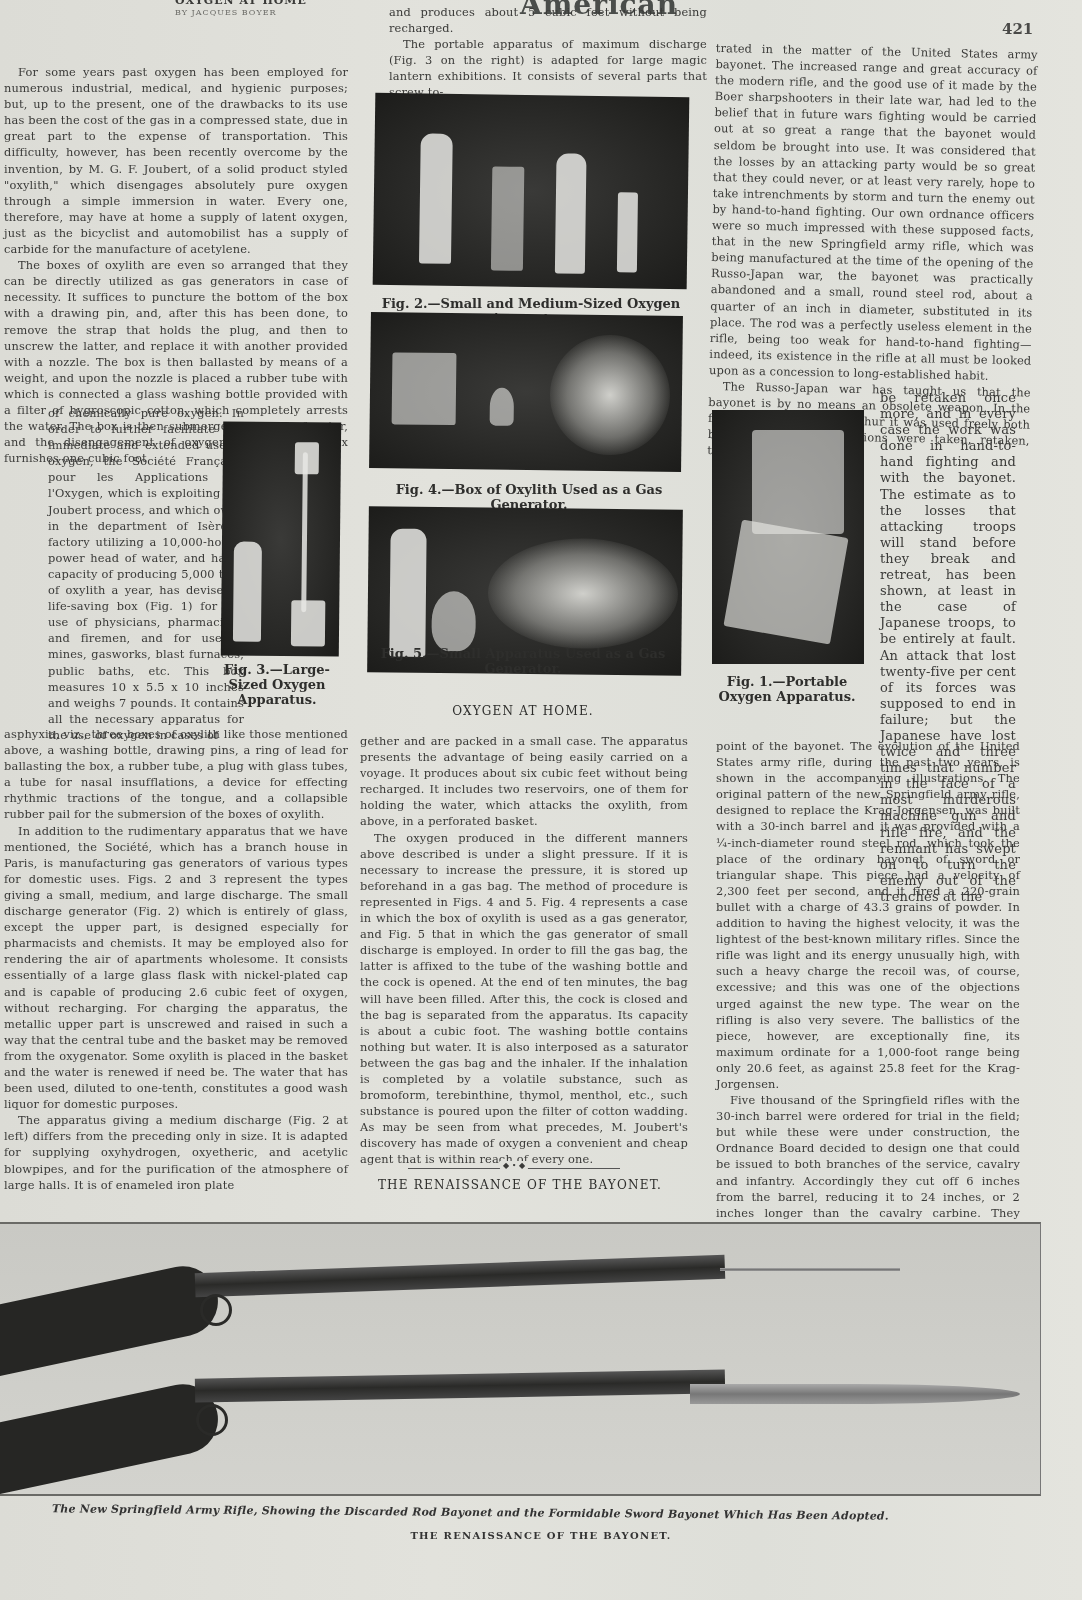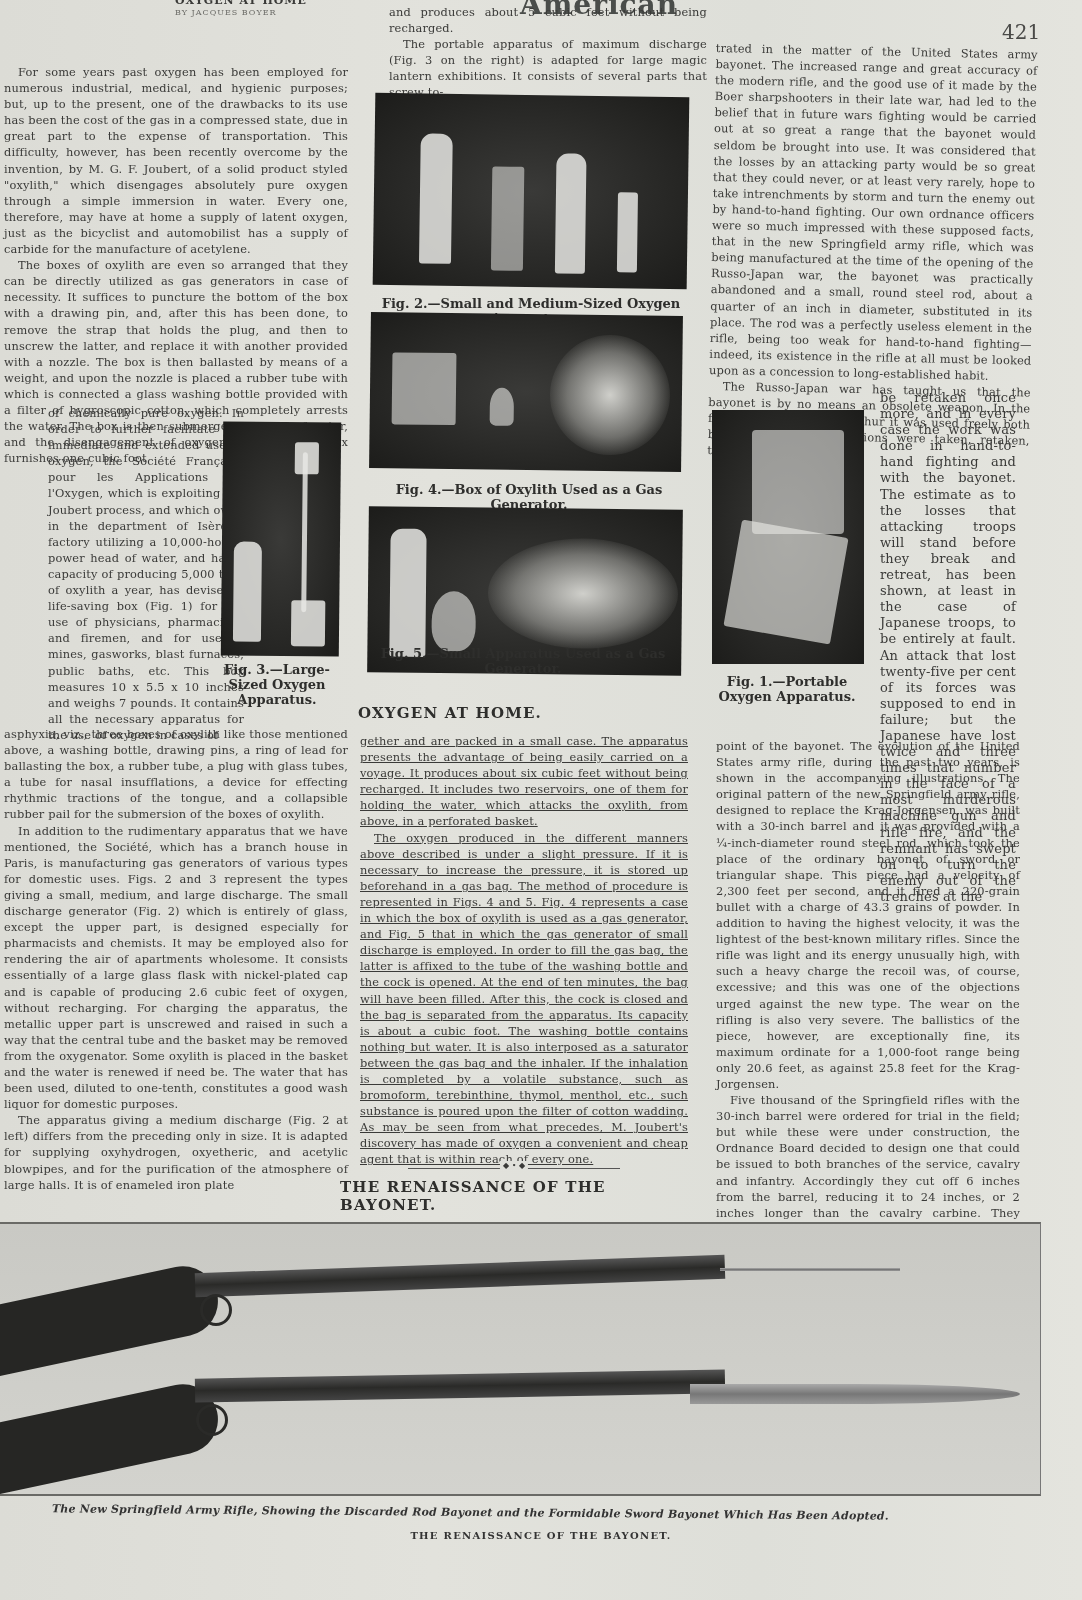--- a/index.html
+++ b/index.html
@@ -12,28 +12,28 @@
     .page {
       position: absolute; left: 0; top: 0; width: 1082px; height: 1600px;
       background: linear-gradient(90deg, #dcdcd6 0%, #e2e2dc 40%, #dedfd9 70%, #e4e4de 100%);
     }
     .col { position: absolute; font-size: 11.4px; line-height: 16.1px; text-align: justify; letter-spacing: 0.15px; }
     .col p { margin: 0; text-indent: 14px; }
     .col p.noindent { text-indent: 0; }
     .masthead { position: absolute; top: -12px; left: 520px; font-size: 28px; font-weight: bold; color: #4a4d4a; letter-spacing: 1px; }
     .article-head { position: absolute; top: -6px; left: 175px; font-size: 11px; font-weight: bold; letter-spacing: 1px; }
     .byline { position: absolute; top: 8px; left: 175px; font-size: 8px; letter-spacing: 1px; color: #6a6a66; }
-    .pagenum { position: absolute; top: 20px; left: 1002px; font-size: 20px; font-weight: normal; color: #4a4a48; }
+    .pagenum { position: absolute; top: 20px; left: 1002px; font-size: 15px; font-weight: bold; color: #4a4a48; }
     .photo {
       position: absolute;
       background: radial-gradient(ellipse at 50% 50%, #3a3a38 0%, #1c1c1a 100%);
       overflow: hidden;
     }
     .caption { position: absolute; font-size: 13px; font-weight: bold; text-align: center; line-height: 15px; color: #2e2e2c; }
-    .section-head { position: absolute; font-size: 15px; font-weight: bold; letter-spacing: 1.2px; text-align: left; color: #2e2e2c; }
+    .section-head { position: absolute; font-size: 12px; font-weight: normal; letter-spacing: 1.2px; text-align: center; color: #2e2e2c; }
     .ornament { position: absolute; height: 1px; background: #555; }
     .ornament::after { content: "◆ • ◆"; position: absolute; left: 50%; top: -7px; transform: translateX(-50%); font-size: 8px; background: #e0e0da; padding: 0 3px; }
     .shape { position: absolute; background: #e8e8e4; border-radius: 3px; opacity: 0.85; }
     .blob { position: absolute; border-radius: 50%; background: radial-gradient(ellipse at 50% 50%, rgba(235,235,230,0.85) 0%, rgba(180,180,175,0.5) 50%, rgba(60,60,58,0) 75%); }
     .rifle-panel {
       position: absolute; left: 0; top: 1222px; width: 1040px; height: 270px;
       background: linear-gradient(180deg, #c9c9c4 0%, #d3d3ce 100%);
       border-top: 2px solid #6a6a66; border-bottom: 2px solid #6a6a66; border-right: 1px solid #777;
       overflow: hidden;
     }
@@ -96,21 +96,21 @@
   <div class="caption" style="left:366px; top:482px; width:326px;">Fig. 4.—Box of Oxylith Used as a Gas Generator.</div>
 
   <div class="photo" style="left:368px; top:508px; width:314px; height:166px; transform:rotate(0.6deg);">
     <div class="shape" style="left:22px; top:22px; width:36px; height:128px; border-radius:12px 12px 3px 3px;"></div>
     <div class="shape" style="left:64px; top:84px; width:44px; height:60px; border-radius:50% 50% 40% 40%; opacity:0.6;"></div>
     <div class="blob" style="left:120px; top:30px; width:190px; height:110px;"></div>
   </div>
   <div class="caption" style="left:358px; top:646px; width:330px;">Fig. 5.—Small Apparatus Used as a Gas Generator.</div>
   <div class="section-head" style="left:358px; top:704px; width:330px;">OXYGEN AT HOME.</div>
 
-  <div class="col" style="left:360px; top:733px; width:328px;text-decoration:underline;">
+  <div class="col" style="left:360px; top:733px; width:328px;">
     <p class="noindent">gether and are packed in a small case. The apparatus presents the advantage of being easily carried on a voyage. It produces about six cubic feet without being recharged. It includes two reservoirs, one of them for holding the water, which attacks the oxylith, from above, in a perforated basket.</p>
     <p>The oxygen produced in the different manners above described is under a slight pressure. If it is necessary to increase the pressure, it is stored up beforehand in a gas bag. The method of procedure is represented in Figs. 4 and 5. Fig. 4 represents a case in which the box of oxylith is used as a gas generator, and Fig. 5 that in which the gas generator of small discharge is employed. In order to fill the gas bag, the latter is affixed to the tube of the washing bottle and the cock is opened. At the end of ten minutes, the bag will have been filled. After this, the cock is closed and the bag is separated from the apparatus. Its capacity is about a cubic foot. The washing bottle contains nothing but water. It is also interposed as a saturator between the gas bag and the inhaler. If the inhalation is completed by a volatile substance, such as bromoform, terebinthine, thymol, menthol, etc., such substance is poured upon the filter of cotton wadding. As may be seen from what precedes, M. Joubert's discovery has made of oxygen a convenient and cheap agent that is within reach of every one.</p>
   </div>
   <div class="ornament" style="left:408px; top:1168px; width:212px;"></div>
   <div class="section-head" style="left:340px; top:1178px; width:360px;">THE RENAISSANCE OF THE BAYONET.</div>
 
   <div class="col" style="left:716px; top:40px; width:322px; transform:rotate(1.2deg); transform-origin:0 0;">
     <p class="noindent">trated in the matter of the United States army bayonet. The increased range and great accuracy of the modern rifle, and the good use of it made by the Boer sharpshooters in their late war, had led to the belief that in future wars fighting would be carried out at so great a range that the bayonet would seldom be brought into use. It was considered that the losses by an attacking party would be so great that they could never, or at least very rarely, hope to take intrenchments by storm and turn the enemy out by hand-to-hand fighting. Our own ordnance officers were so much impressed with these supposed facts, that in the new Springfield army rifle, which was being manufactured at the time of the opening of the Russo-Japan war, the bayonet was practically abandoned and a small, round steel rod, about a quarter of an inch in diameter, substituted in its place. The rod was a perfectly useless element in the rifle, being too weak for hand-to-hand fighting—indeed, its existence in the rifle at all must be looked upon as a concession to long-established habit.</p>
     <p>The Russo-Japan war has taught us that the bayonet is by no means an obsolete weapon. In the fierce fighting at Port Arthur it was used freely both by day and night. Positions were taken, retaken, taken again, to</p>
   </div>

